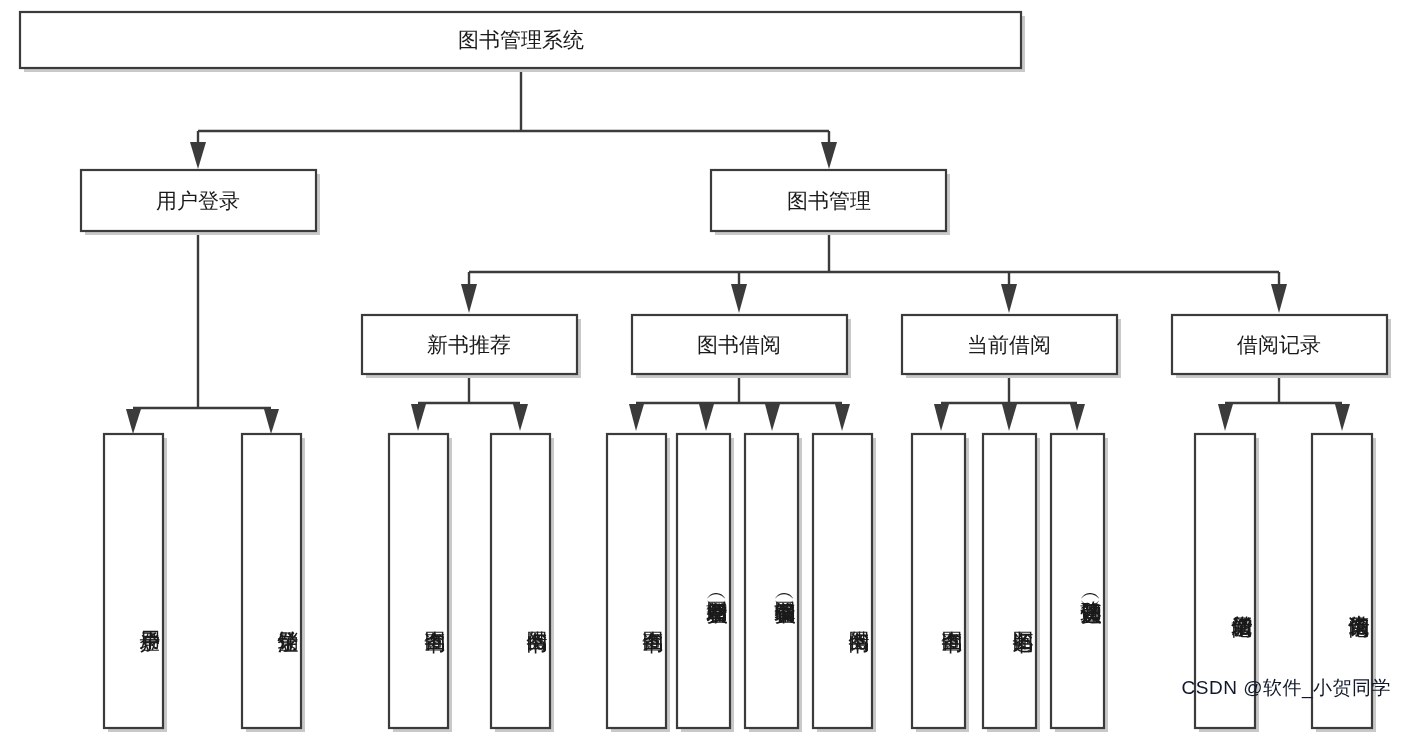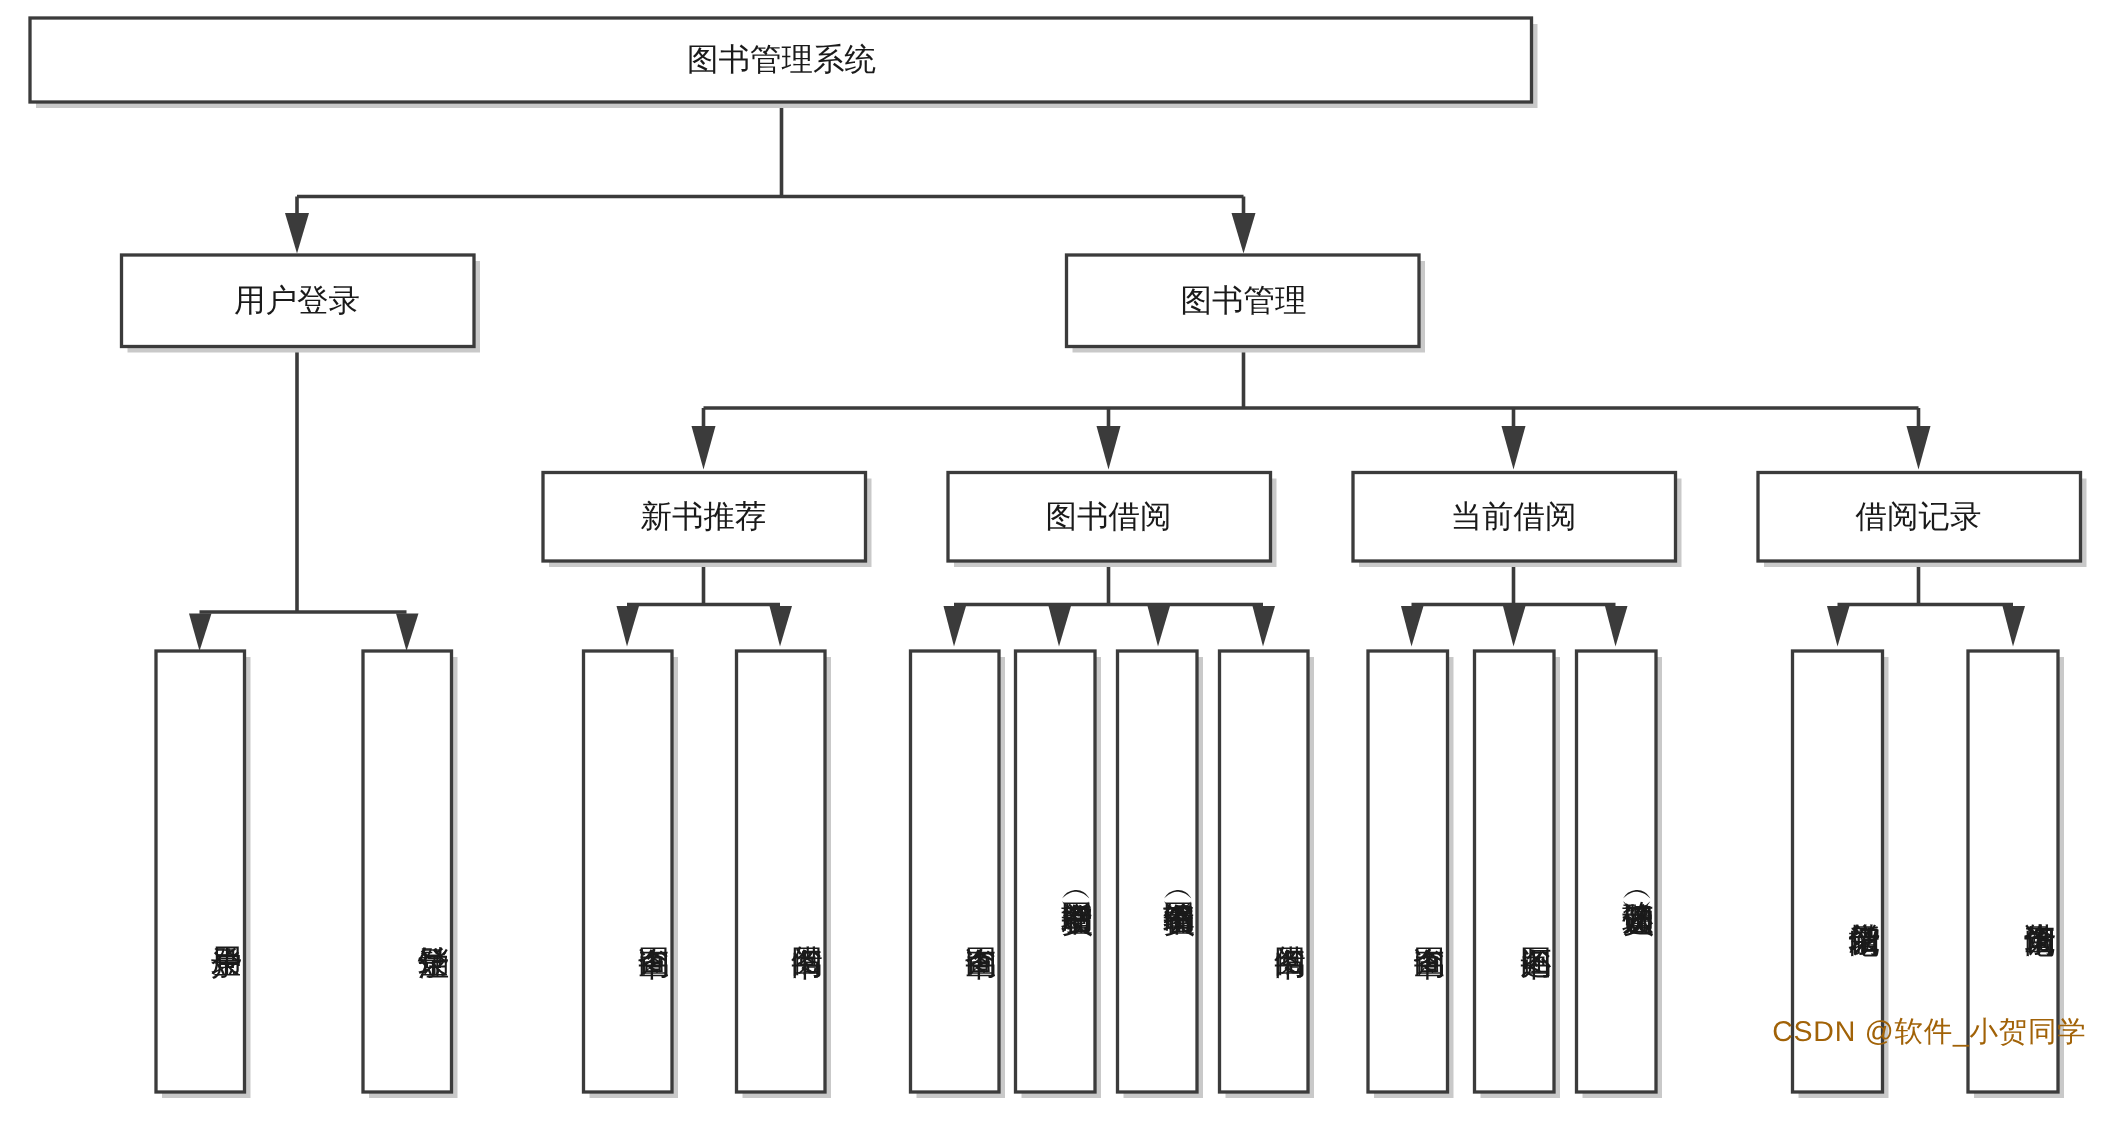--- a/index.html
+++ b/index.html
@@ -67,21 +67,21 @@
     white-space: nowrap;
     letter-spacing: 0.5px;
     pointer-events: none;
   }
   .watermark {
     position: absolute;
     right: 14px;
     bottom: 6px;
     font-family: "Liberation Sans", "DejaVu Sans", sans-serif;
     font-size: 19px;
-    color: #a16207;
+    color: #0f172a;
     letter-spacing: 0.5px;
     user-select: none;
   }
 </style>
 </head>
 <body>
 
 <div id="diagram-root">
 
   <svg id="diagram-svg" viewBox="0 0 1405 747">

